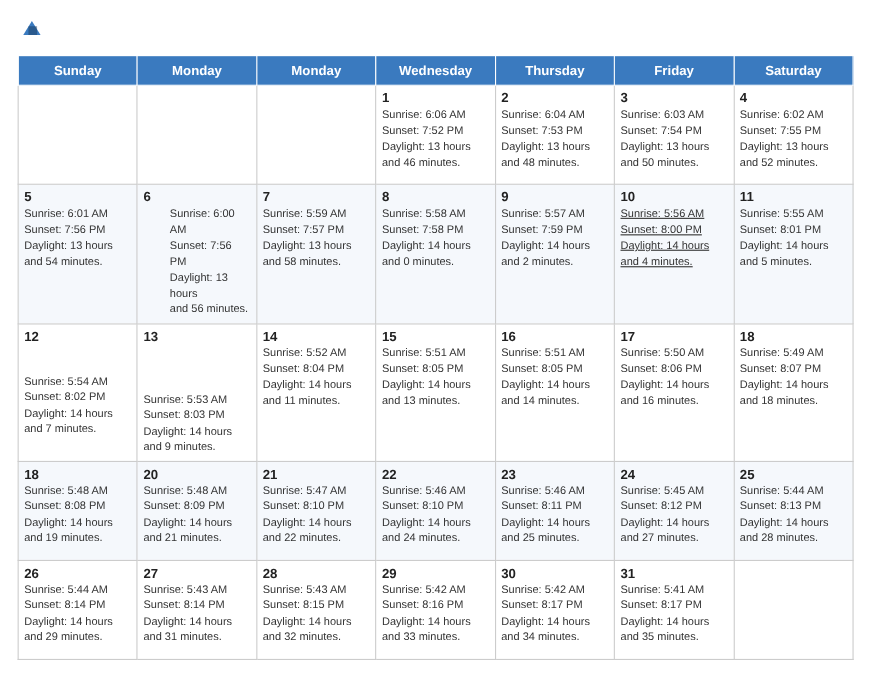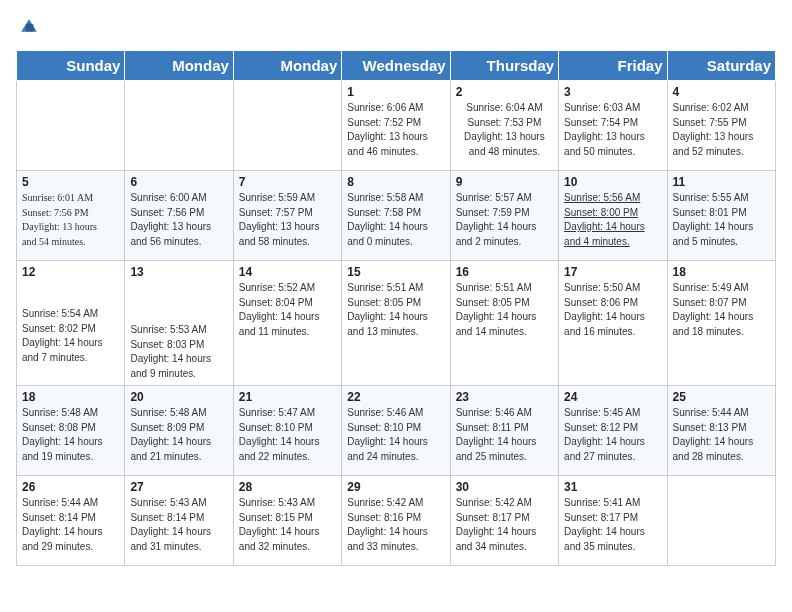--- a/index.html
+++ b/index.html
@@ -38,24 +38,24 @@
       color: #444;
     }
     table {
       width: 100%;
       border-collapse: collapse;
       table-layout: fixed;
     }
     thead tr th {
       background: #3a7abf;
       color: #fff;
-      font-size: 15px;
+      font-size: 12px;
       font-weight: bold;
       padding: 6px 4px;
-      text-align: right;
+      text-align: center;
       border: 1px solid #fff;
     }
     tbody tr td {
       vertical-align: top;
       border: 1px solid #ccc;
       padding: 4px 5px;
       font-size: 10.5px;
       color: #222;
       height: 90px;
       background: #fff;
@@ -121,21 +121,21 @@
         <td></td>
         <td>
           <span class="day-num">1</span>
           <div class="cell-text" style="white-space: pre-line;">Sunrise: 6:06 AM
 Sunset: 7:52 PM
 Daylight: 13 hours
 and 46 minutes.</div>
         </td>
         <td>
           <span class="day-num">2</span>
-          <div class="cell-text" style="white-space: pre-line; text-align: center;">Sunrise: 6:04 AM
+          <div class="cell-text" style="white-space: pre-line;">Sunrise: 6:04 AM
 Sunset: 7:53 PM
 Daylight: 13 hours
 and 48 minutes.</div>
         </td>
         <td>
           <span class="day-num">3</span>
           <div class="cell-text" style="white-space: pre-line;">Sunrise: 6:03 AM
 Sunset: 7:54 PM
 Daylight: 13 hours
 and 50 minutes.</div>
@@ -144,28 +144,28 @@
           <span class="day-num">4</span>
           <div class="cell-text" style="white-space: pre-line;">Sunrise: 6:02 AM
 Sunset: 7:55 PM
 Daylight: 13 hours
 and 52 minutes.</div>
         </td>
       </tr>
       <tr>
         <td>
           <span class="day-num">5</span>
-          <div class="cell-text" style="white-space: pre-line; font-family: Liberation Serif, serif;">Sunrise: 6:01 AM
+          <div class="cell-text" style="white-space: pre-line;">Sunrise: 6:01 AM
 Sunset: 7:56 PM
 Daylight: 13 hours
 and 54 minutes.</div>
         </td>
         <td>
           <span class="day-num">6</span>
-          <div class="cell-text" style="white-space: pre-line;">Sunrise: 6:00 AM
+          <div class="cell-text" style="white-space: pre-line; margin-left: 24px;">Sunrise: 6:00 AM
 Sunset: 7:56 PM
 Daylight: 13 hours
 and 56 minutes.</div>
         </td>
         <td>
           <span class="day-num">7</span>
           <div class="cell-text" style="white-space: pre-line;">Sunrise: 5:59 AM
 Sunset: 7:57 PM
 Daylight: 13 hours
 and 58 minutes.</div>

